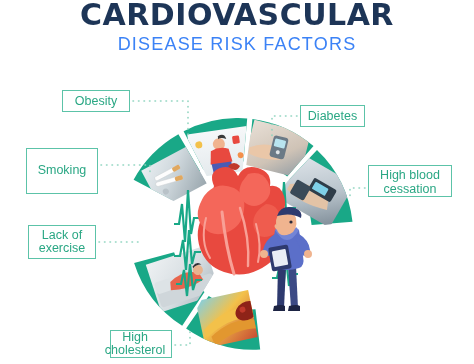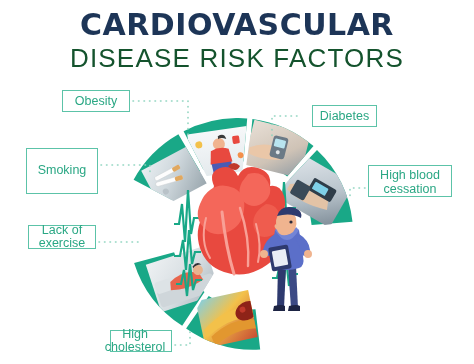--- a/index.html
+++ b/index.html
@@ -6,29 +6,29 @@
   html,body { width:474px; height:364px; }
   body {
     background:#ffffff;
     font-family:"Liberation Sans", sans-serif;
     position:relative;
     overflow:hidden;
   }
   #stage { position:absolute; inset:0; }
 
   
-  .title-wrap { position:absolute; left:0; top:10px; width:474px; text-align:center; }
+  .title-wrap { position:absolute; left:0; top:0; width:474px; text-align:center; }
   .title-main {
     font-size:30px; font-weight:bold; letter-spacing:0.5px;
     color:#1d3557; line-height:1.0;
     font-family:"DejaVu Sans", sans-serif;
   }
   .title-sub {
-    font-size:26px; font-weight:normal; letter-spacing:1.2px;
-    color:#14532d; line-height:1.12; margin-top:4px;
+    font-size:18px; font-weight:normal; letter-spacing:1.2px;
+    color:#3b82f6; line-height:1.12; margin-top:4px;
     font-family:"Liberation Sans", sans-serif;
   }
 
   
   .chip {
     position:absolute;
     border:1.3px solid #5cc3a8;
     color:#2aa784;
     background:#ffffff;
     font-size:12.5px;
@@ -36,24 +36,24 @@
     text-align:center;
     display:flex; align-items:center; justify-content:center;
     white-space:nowrap;
     z-index:6;
   }
   .chip span { display:block; }
   .chip.two span { line-height:13.5px; }
 
   #chip-obesity      { left:62px;  top:90px;  width:68px; height:22px; }
   #chip-smoking      { left:26px;  top:148px; width:72px; height:46px; }
-  #chip-exercise     { left:28px;  top:225px; width:68px; height:24px; }
-  #chip-cholesterol  { left:110px; top:330px; width:62px; height:22px; }
+  #chip-exercise     { left:28px;  top:225px; width:68px; height:34px; }
+  #chip-cholesterol  { left:110px; top:330px; width:62px; height:28px; }
   #chip-cholesterol span { position:relative; left:-6px; }
-  #chip-diabetes     { left:312px; top:105px; width:65px; height:22px; }
+  #chip-diabetes     { left:300px; top:105px; width:65px; height:22px; }
   #chip-bp           { left:368px; top:165px; width:84px; height:32px;align-items:flex-end; }
 
   
   .dots { position:absolute; z-index:5; }
 
   
   #donut { position:absolute; left:108px; top:118px; width:258px; height:234px; z-index:2; }
 
   
   #center-art { position:absolute; left:170px; top:160px; width:160px; height:170px; z-index:4; }

